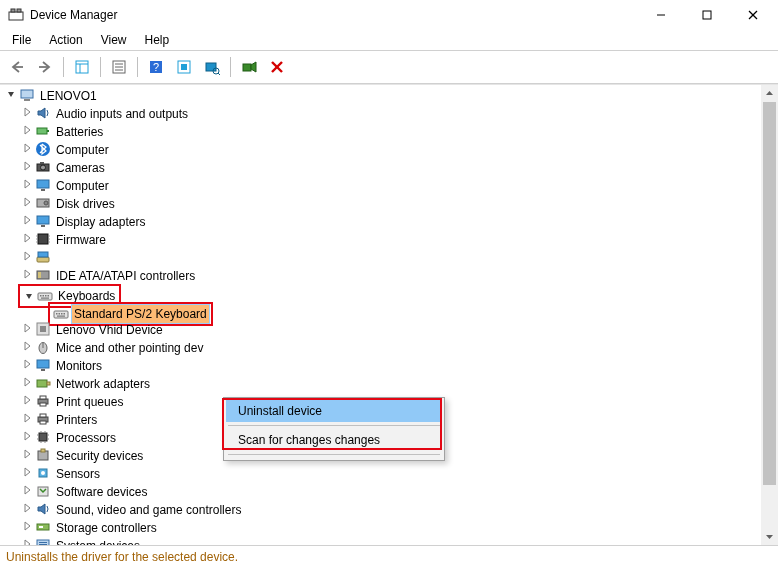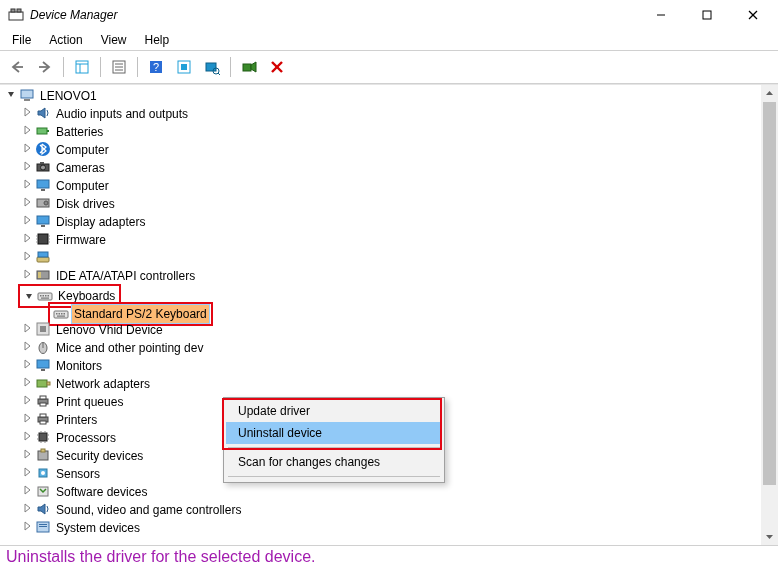--- a/index.html
+++ b/index.html
@@ -30,21 +30,20 @@
     padding: 0 2px 0 8px;
     font-size: 12px;
     color: #000;
     position: relative;
   }
   .titlebar .title {
     flex: 0 0 auto;
     display: flex;
     align-items: center;
     gap: 6px;
-    font-style: italic;
   }
   .title-icon {
     width: 16px; height: 16px; display:inline-block;
   }
   .win-buttons {
     margin-left: auto;
     display: flex;
   }
   .win-btn {
     width: 46px;
@@ -170,22 +169,22 @@
     background:#c2c2c2;
   }
 
   
   .statusbar {
     height: 22px;
     border-top: 1px solid #d0d0d0;
     display:flex;
     align-items:center;
     padding: 0 6px;
-    font-size: 16px;
-    color:#a21caf;
+    font-size: 12px;
+    color:#a16207;
     background:#fff;
   }
 
   
   .context-menu {
     position: absolute;
     left: 223px;
     top: 312px;
     width: 216px;
     background: #f2f2f2;
@@ -691,31 +690,44 @@
           <span class="label">Sound, video and game controllers</span>
         </div>
         <div class="row" style="padding-left:16px">
           <span class="expander">
             <svg width="10" height="10" viewBox="0 0 10 10">
               <path d="M3 1 L8 5 L3 9 Z" fill="none" stroke="#808080" stroke-width="1"></path>
             </svg>
           </span>
           <span class="icon-slot ico">
             <svg viewBox="0 0 16 16">
+              <rect x="2" y="5" width="12" height="6" fill="#8aba5a" stroke="#4a7a2a"></rect>
+              <rect x="4" y="7" width="4" height="2" fill="#fff"></rect>
+            </svg>
+          </span>
+          <span class="label">Storage controllers</span>
+        </div>
+        <div class="row" style="padding-left:16px">
+          <span class="expander">
+            <svg width="10" height="10" viewBox="0 0 10 10">
+              <path d="M3 1 L8 5 L3 9 Z" fill="none" stroke="#808080" stroke-width="1"></path>
+            </svg>
+          </span>
+          <span class="icon-slot ico">
+            <svg viewBox="0 0 16 16">
               <rect x="2" y="3" width="12" height="10" fill="#bcd6ef" stroke="#3a6ea5"></rect>
               <rect x="4" y="5" width="8" height="1" fill="#3a6ea5"></rect>
               <rect x="4" y="7" width="8" height="1" fill="#3a6ea5"></rect>
             </svg>
           </span>
           <span class="label">System devices</span>
         </div>
       </div>
 
     <div class="context-menu">
-      <div class="ctx-item">Update driver</div>
       <div class="ctx-item hovered">Uninstall device</div>
       <div class="ctx-sep"></div>
       <div class="ctx-item">Scan for changes changes</div>
       <div class="ctx-sep"></div>
       <div class="ctx-red-box" style="left:-2px; top:0px; width:216px; height:48px;"></div>
     </div>
 
     <div class="scrollbar-v">
       <div class="scroll-btn">
           <svg width="9" height="9" viewBox="0 0 9 9">

